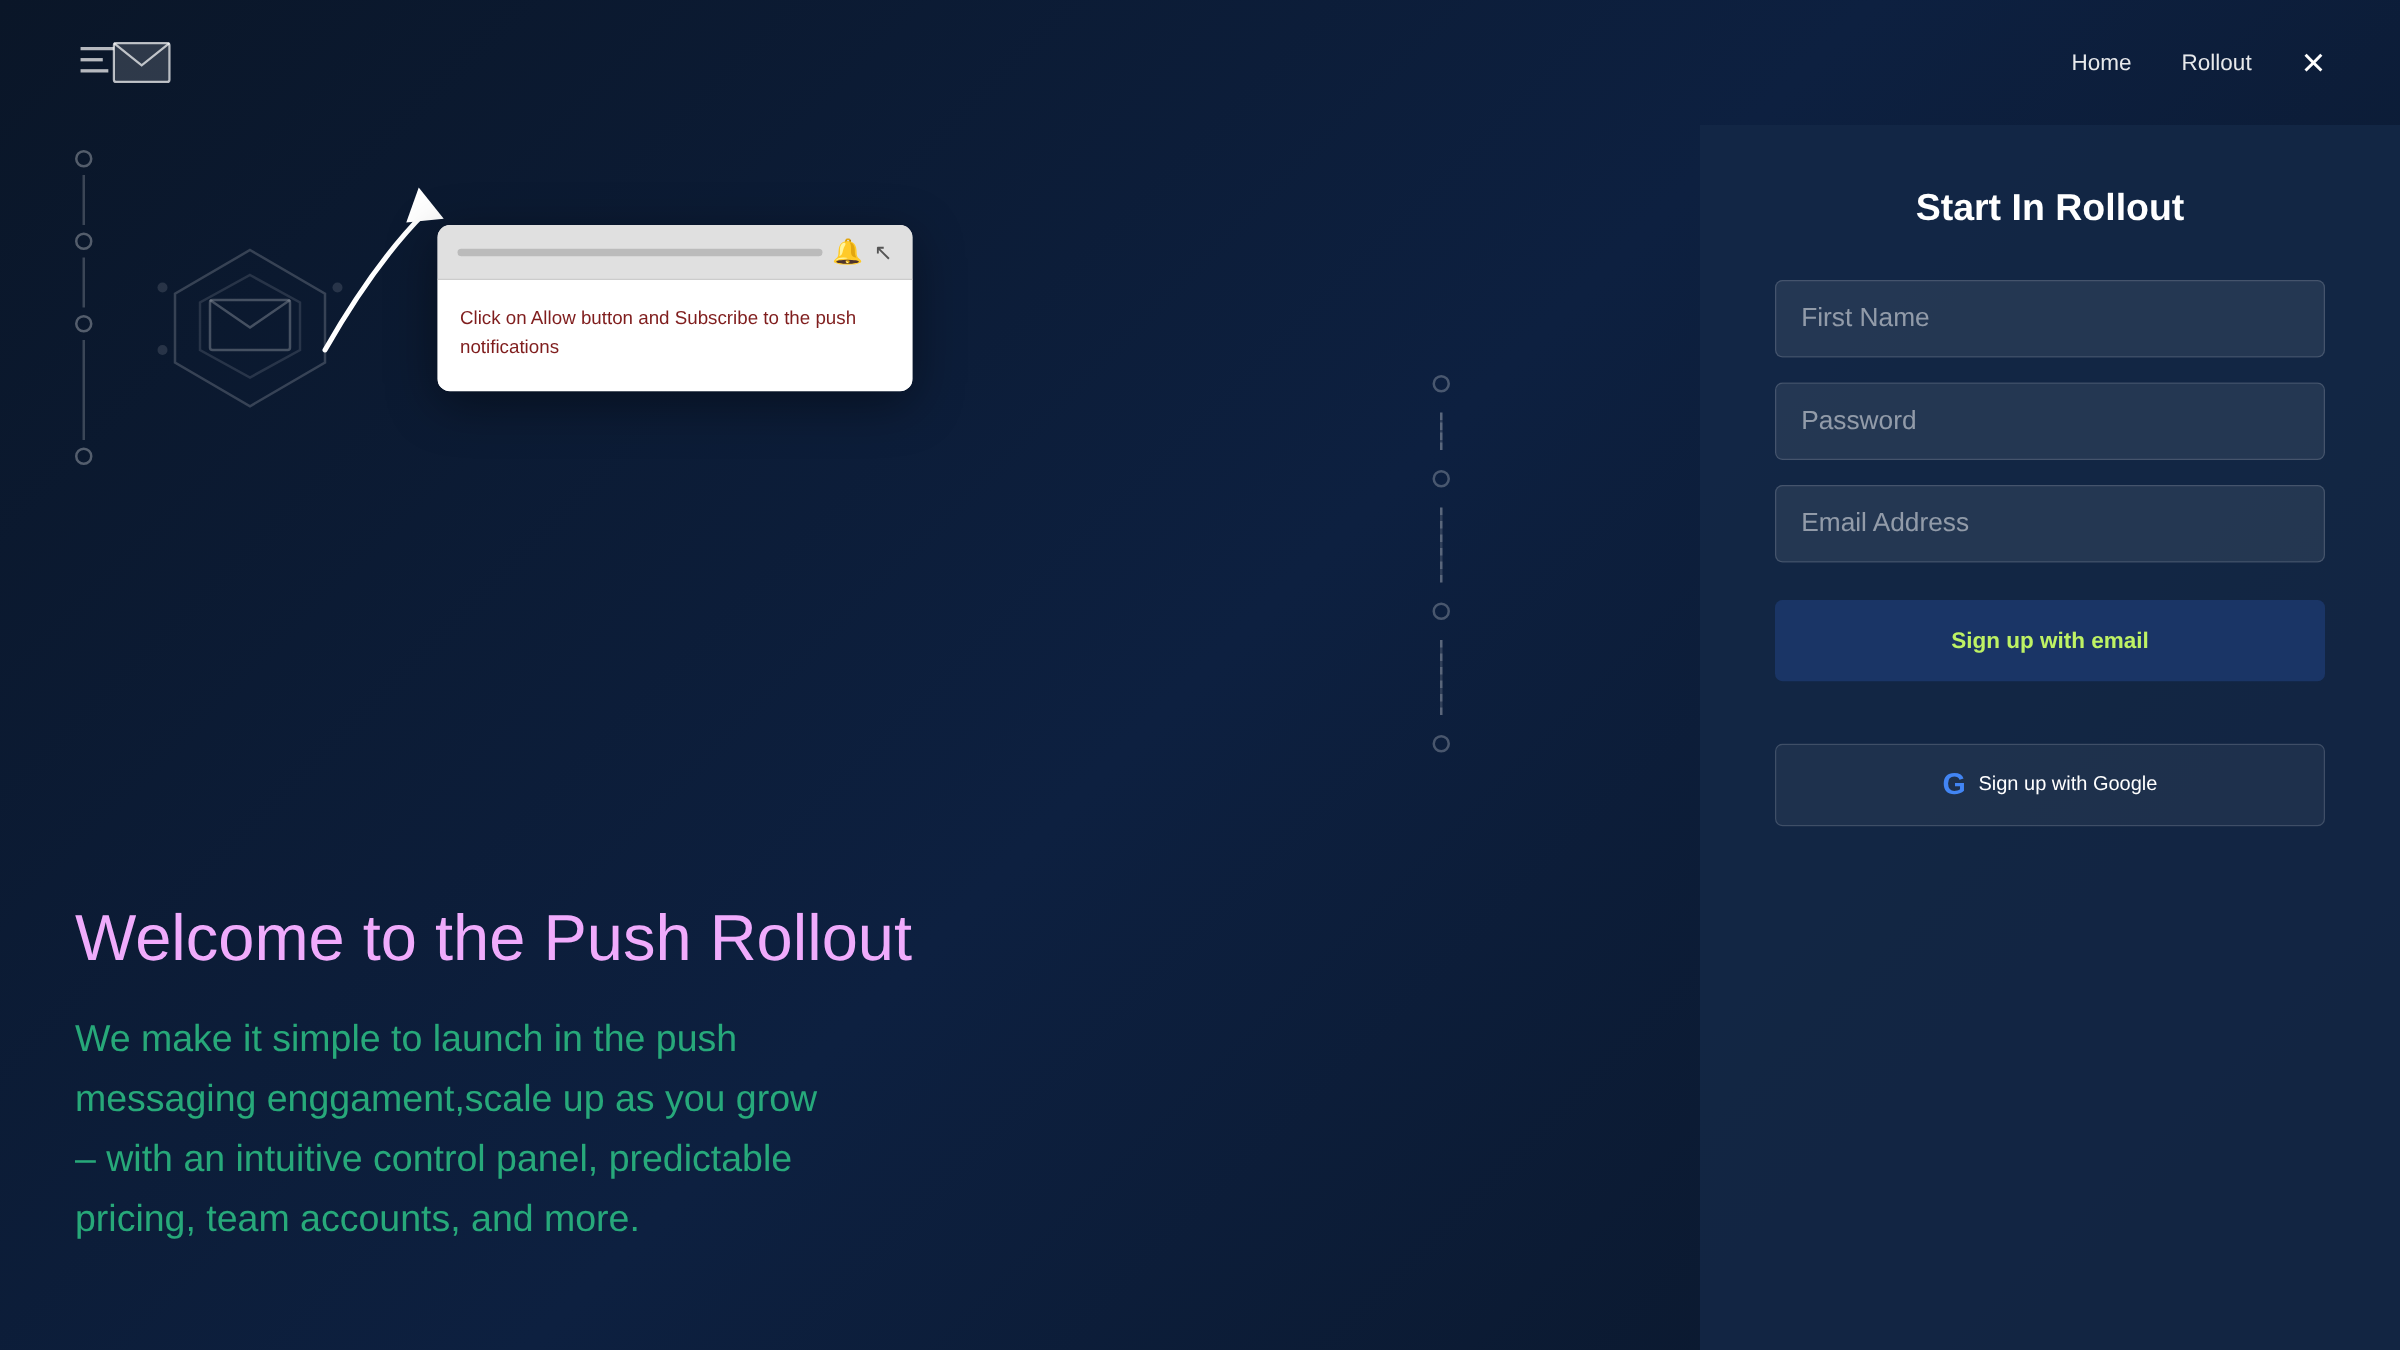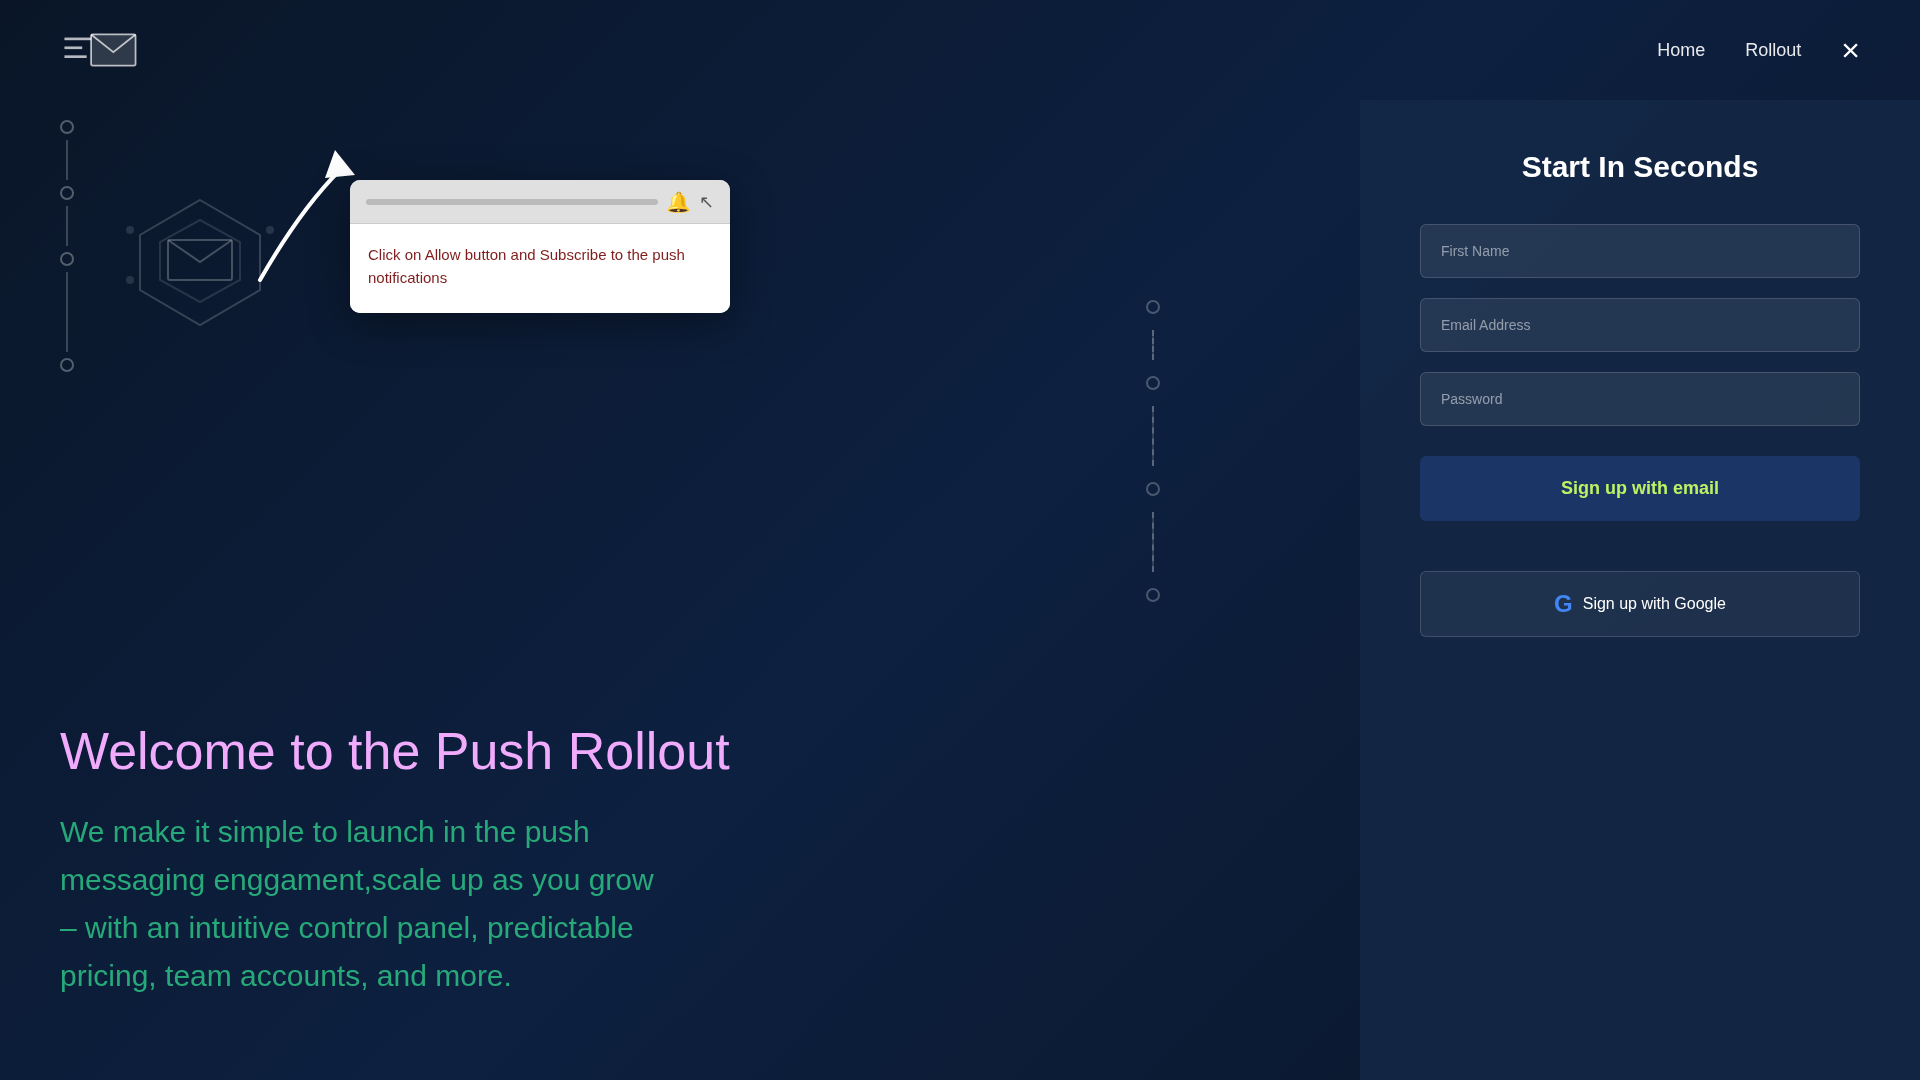--- a/index.html
+++ b/index.html
@@ -235,21 +235,21 @@
       margin-bottom: 20px;
     }
 
     .form-input {
       width: 100%;
       padding: 18px 20px;
       background: rgba(255,255,255,0.08);
       border: 1px solid rgba(255,255,255,0.15);
       border-radius: 6px;
       color: rgba(255,255,255,0.6);
-      font-size: 14px;
+      font-size: 21px;
       outline: none;
     }
 
     .form-input::placeholder {
       color: rgba(255,255,255,0.5);
     }
 
     .btn-signup-email {
       width: 100%;
       padding: 22px;
@@ -377,32 +377,32 @@
       <div style="width:14px;height:14px;border-radius:50%;border:2px solid rgba(255,255,255,0.25);background:transparent;"></div>
       <div style="width:2px;height:60px;background:rgba(255,255,255,0.15);border-left:2px dashed rgba(255,255,255,0.2);"></div>
       <div style="width:14px;height:14px;border-radius:50%;border:2px solid rgba(255,255,255,0.25);background:transparent;"></div>
       <div style="width:2px;height:60px;background:rgba(255,255,255,0.15);border-left:2px dashed rgba(255,255,255,0.2);"></div>
       <div style="width:14px;height:14px;border-radius:50%;border:2px solid rgba(255,255,255,0.25);background:transparent;"></div>
     </div>
 
   </div>
 
   <div class="right-side">
-    <h2 class="form-title">Start In Seconds</h2>
+    <h2 class="form-title">Start In Rollout</h2>
 
     <div class="form-group">
       <input class="form-input" type="text" placeholder="First Name" style="">
     </div>
 
     <div class="form-group">
+      <input class="form-input" type="password" placeholder="Password" style="">
+    </div>
+
+    <div class="form-group">
       <input class="form-input" type="email" placeholder="Email Address" style="">
-    </div>
-
-    <div class="form-group">
-      <input class="form-input" type="password" placeholder="Password" style="">
     </div>
 
     <button class="btn-signup-email">Sign up with email</button>
 
     <div class="divider"></div>
 
     <button class="btn-google">
       <span class="google-g">G</span>
       <span>Sign up with Google</span>
     </button>

